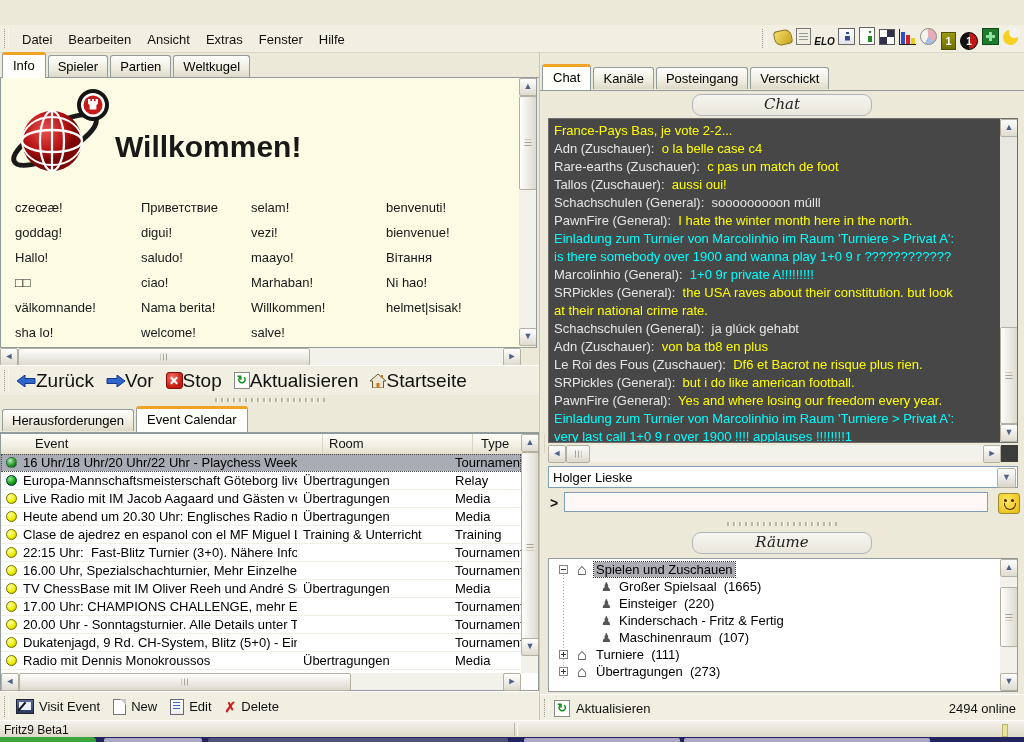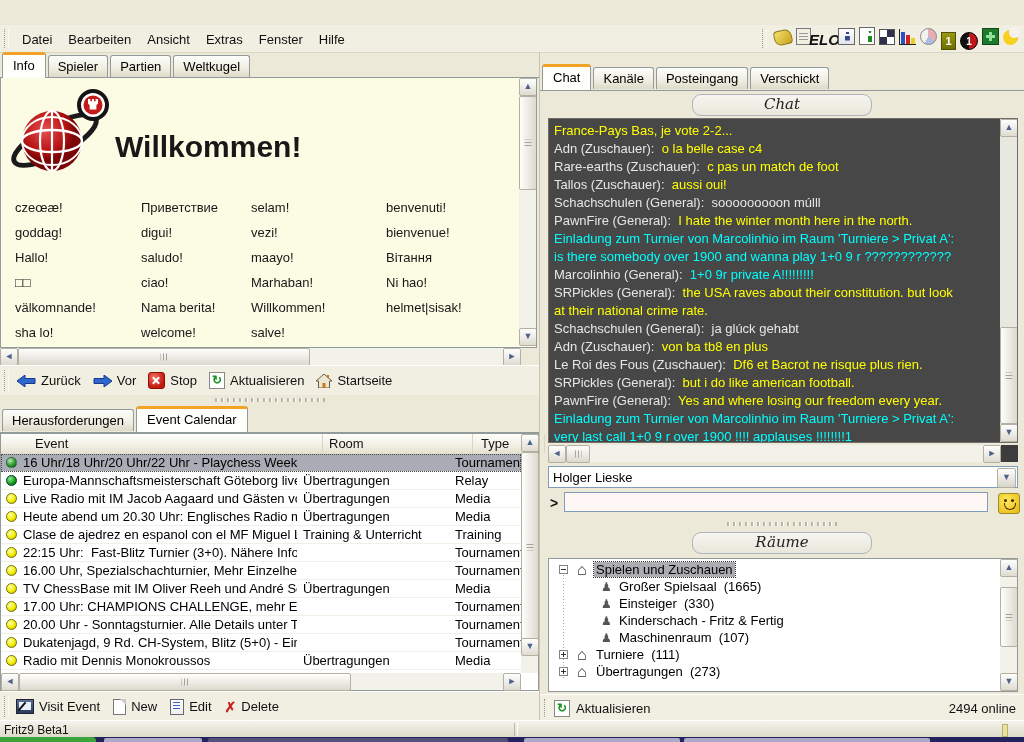--- a/index.html
+++ b/index.html
@@ -21,21 +21,21 @@
   .wbtn.close::before,.wbtn.close::after{content:"";position:absolute;left:9px;top:3px;width:2px;height:12px;background:#fff;}
   .wbtn.close::before{transform:rotate(45deg);} .wbtn.close::after{transform:rotate(-45deg);}
 
   
   .menubar{position:absolute;left:0;top:25px;width:1024px;height:27px;background:#F1EFE2;
     border-bottom:1px solid #D9D6C4;display:flex;align-items:center;}
   .grip-v{width:3px;height:70%;margin:0 5px 0 4px;border-left:1px dotted #9C9A8C;border-right:1px dotted #fff;}
   .menu-item{font-size:13px;color:#111;padding:3px 8px;}
   .tb-right{position:absolute;right:4px;top:0;height:27px;display:flex;align-items:center;}
   .tbicon{width:19px;height:17px;margin:0 2px;position:relative;display:inline-flex;align-items:center;justify-content:center;}
-  .tblbl{font-size:15px;font-weight:bold;font-style:italic;color:#111;}
+  .tblbl{font-size:10px;font-weight:bold;font-style:italic;color:#111;}
   .dial-icon{background:linear-gradient(135deg,#F5E06A,#C8A21C);border:1px solid #8A7010;border-radius:4px 7px 4px 7px;transform:rotate(-12deg);width:16px;height:13px;}
   .notes-icon{width:13px;height:15px;background:linear-gradient(#FFFFFF,#EFEFEF);border:1px solid #777;
     background-image:linear-gradient(#999,#999),linear-gradient(#999,#999),linear-gradient(#999,#999);
     background-size:9px 1px;background-repeat:no-repeat;background-position:2px 4px,2px 7px,2px 10px;}
   .player-info-icon{width:15px;height:15px;background:linear-gradient(#FEFEFE,#E4E4EE);border:1px solid #666;}
   .player-info-icon::after{content:"";position:absolute;left:5px;top:3px;width:7px;height:9px;background:radial-gradient(circle at 50% 22%,#324A8C 28%,transparent 30%),linear-gradient(#324A8C,#324A8C);background-size:100% 45%,70% 50%;background-repeat:no-repeat;background-position:top center,bottom center;}
   .players-icon{width:14px;height:16px;background:#fff;border:1px solid #666;}
   .players-icon::after{content:"";position:absolute;left:7px;top:3px;width:6px;height:11px;
     background:radial-gradient(circle at 50% 15%,#1E8A1E 30%,transparent 32%),linear-gradient(#1E8A1E,#1E8A1E);
     background-size:100% 40%,70% 55%;background-repeat:no-repeat;background-position:top center,bottom center;}
@@ -78,21 +78,21 @@
     background:linear-gradient(#FEFEFE,#DEDBD0);color:#4E618B;font-size:9px;line-height:15px;text-align:center;}
   .sb-thumb{position:absolute;border:1px solid #B4B0A0;border-radius:2px;background:linear-gradient(90deg,#FEFEFD,#DCD9CE);}
   .sb-thumb.h{background:linear-gradient(#FEFEFD,#DCD9CE);}
   .sb-thumb::after{content:"";position:absolute;left:50%;top:50%;transform:translate(-50%,-50%);}
   .sb-thumb.v::after{width:7px;height:7px;background:repeating-linear-gradient(#A8A494 0 1px,transparent 1px 3px);}
   .sb-thumb.h::after{width:7px;height:7px;background:repeating-linear-gradient(90deg,#A8A494 0 1px,transparent 1px 3px);}
   .sb-up::after{content:"▲";} .sb-dn::after{content:"▼";} .sb-lf::after{content:"◄";} .sb-rt::after{content:"►";}
 
   
   .navbar{position:absolute;left:0;top:313px;width:539px;height:29px;background:#F1EFE2;border-top:1px solid #FFF;display:flex;align-items:center;}
-  .nbtn{display:inline-flex;align-items:center;gap:5px;font-size:13px;color:#111;margin:0 9px 0 3px;}
+  .nbtn{display:inline-flex;align-items:center;font-size:19px;color:#111;margin:0 9px 0 3px;}
   .ico-stop{width:15px;height:15px;border-radius:3px;background:radial-gradient(circle at 35% 30%,#F37166,#C41A10 70%);border:1px solid #8E0E06;position:relative;}
   .ico-stop::before,.ico-stop::after{content:"";position:absolute;left:6px;top:3px;width:2px;height:9px;background:#fff;}
   .ico-stop::before{transform:rotate(45deg);} .ico-stop::after{transform:rotate(-45deg);}
   .ico-refresh{width:14px;height:15px;background:#fff;border:1px solid #888;position:relative;text-align:center;}
   .ico-refresh::after{content:"↻";position:absolute;left:0;right:0;top:0px;font-size:12px;font-weight:bold;color:#14921C;line-height:14px;}
   .splitter{position:absolute;left:0;width:100%;height:12px;}
   .splitter::after{content:"";position:absolute;left:50%;top:4px;transform:translateX(-50%);width:110px;height:4px;
     background:repeating-linear-gradient(90deg,#B9B6A6 0 2px,#fff 2px 3px,transparent 3px 6px);}
 
   
@@ -450,21 +450,21 @@
             <span class="exp exp-minus"></span>
             <span class="ticon icon-house"></span>
             <span class="tlabel sel">Spielen und Zuschauen</span>
           </div>
           <div class="trow lvl1">
             <span class="ticon icon-pawn"></span>
             <span class="tlabel">Großer Spielsaal  (1665)</span>
           </div>
           <div class="trow lvl1">
             <span class="ticon icon-pawn"></span>
-            <span class="tlabel">Einsteiger  (330)</span>
+            <span class="tlabel">Einsteiger  (220)</span>
           </div>
           <div class="trow lvl1">
             <span class="ticon icon-pawn"></span>
             <span class="tlabel">Kinderschach - Fritz &amp; Fertig</span>
           </div>
           <div class="trow lvl1">
             <span class="ticon icon-pawn"></span>
             <span class="tlabel">Maschinenraum  (107)</span>
           </div>
           <div class="trow lvl0">

